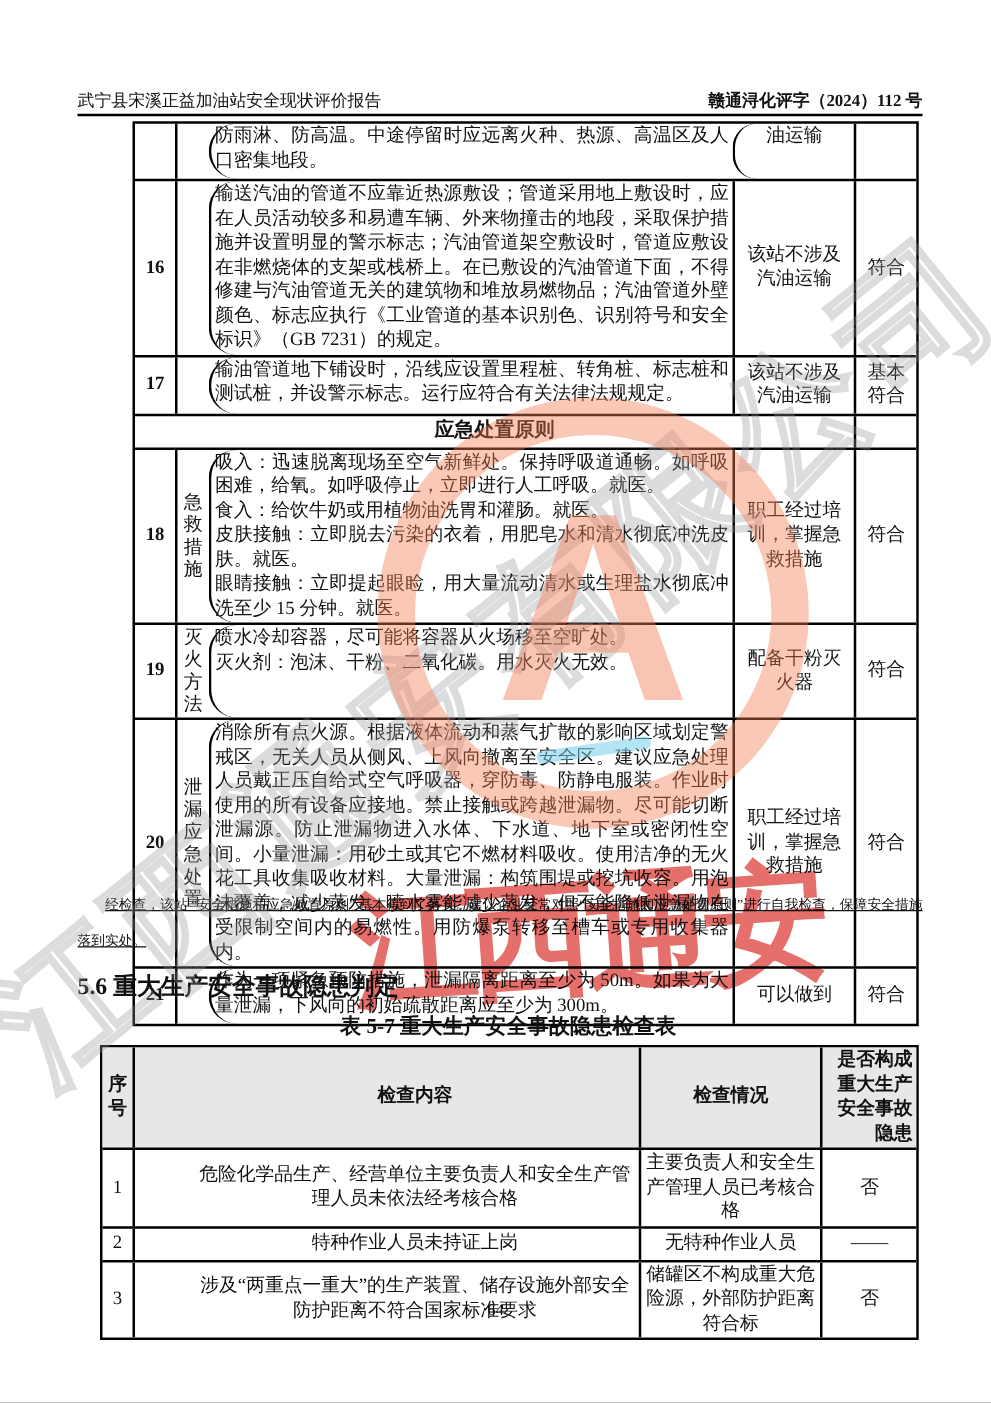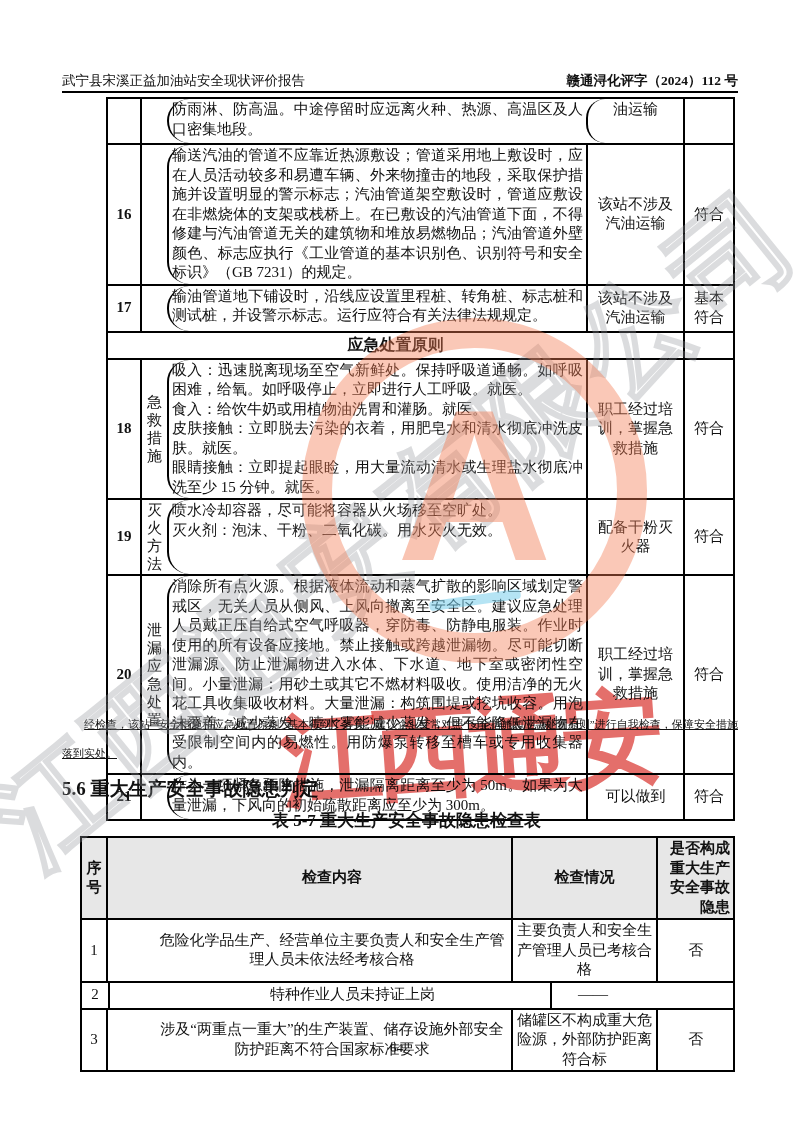--- a/index.html
+++ b/index.html
@@ -163,20 +163,21 @@
     </div>
     <div class="tr r1">
       <div class="td no">1</div>
       <div class="td content">危险化学品生产、经营单位主要负责人和安全生产管理人员未依法经考核合格</div>
       <div class="td situ">主要负责人和安全生产管理人员已考核合格</div>
       <div class="td verd">否</div>
     </div>
     <div class="tr r2">
       <div class="td no">2</div>
       <div class="td content">特种作业人员未持证上岗</div>
+      <div class="td situ">无特种作业人员</div>
       <div class="td verd">——</div>
     </div>
     <div class="tr r3">
       <div class="td no">3</div>
       <div class="td content">涉及“两重点一重大”的生产装置、储存设施外部安全防护距离不符合国家标准要求</div>
       <div class="td situ">储罐区不构成重大危险源，外部防护距离符合标</div>
       <div class="td verd">否</div>
     </div>
   </div>
 

